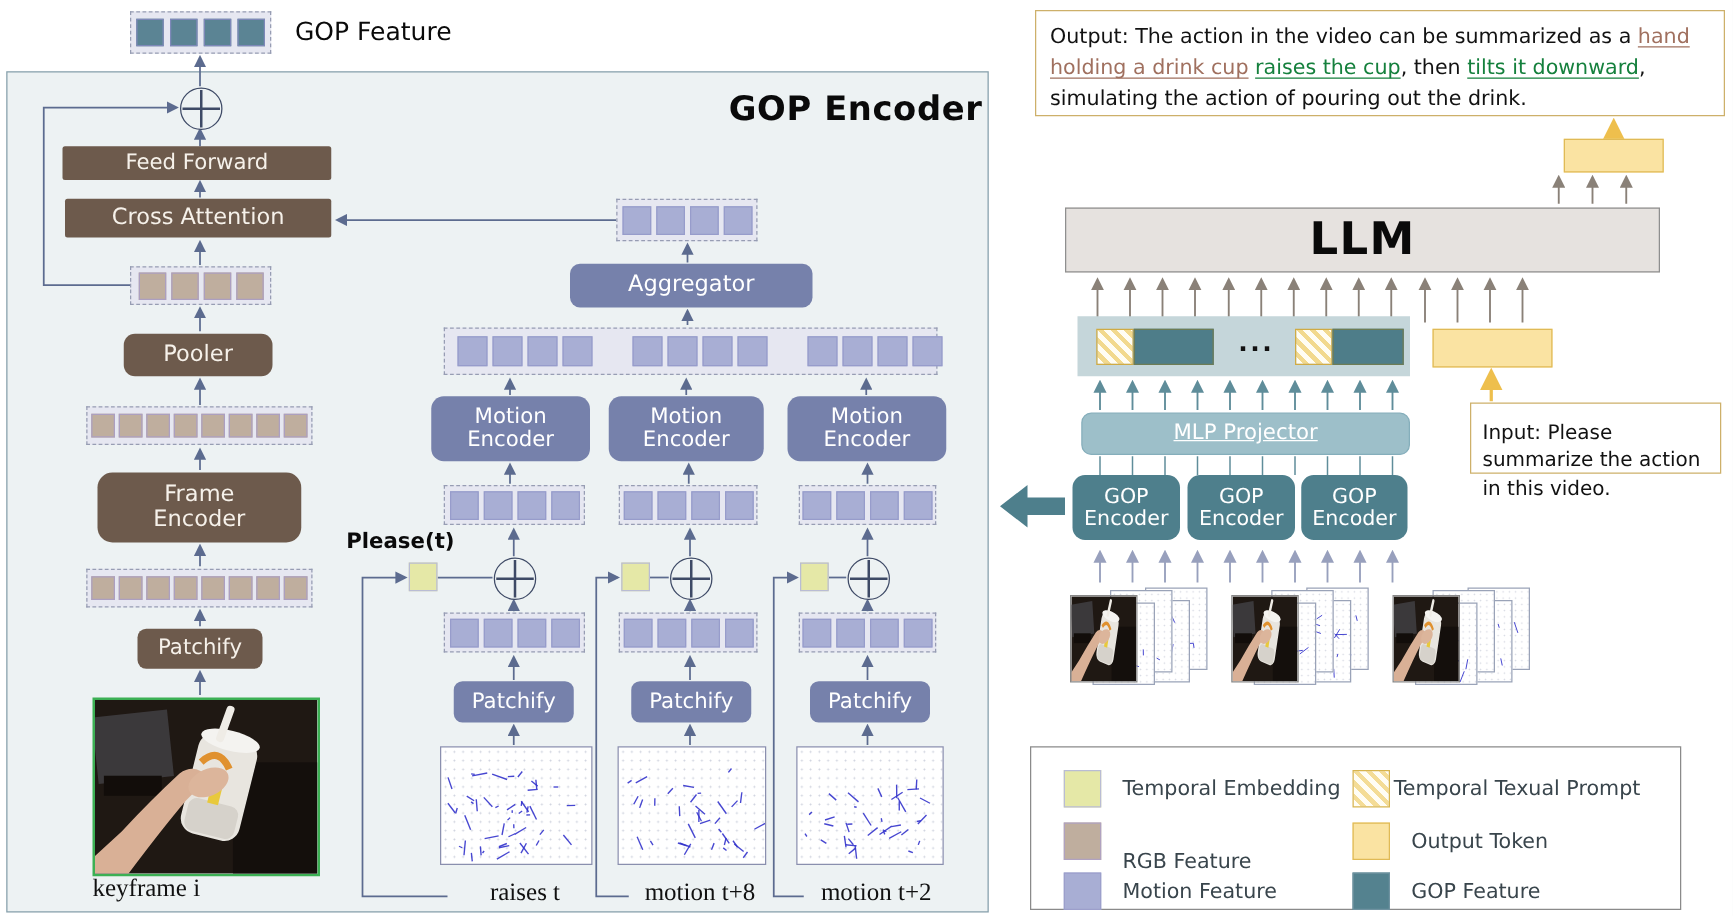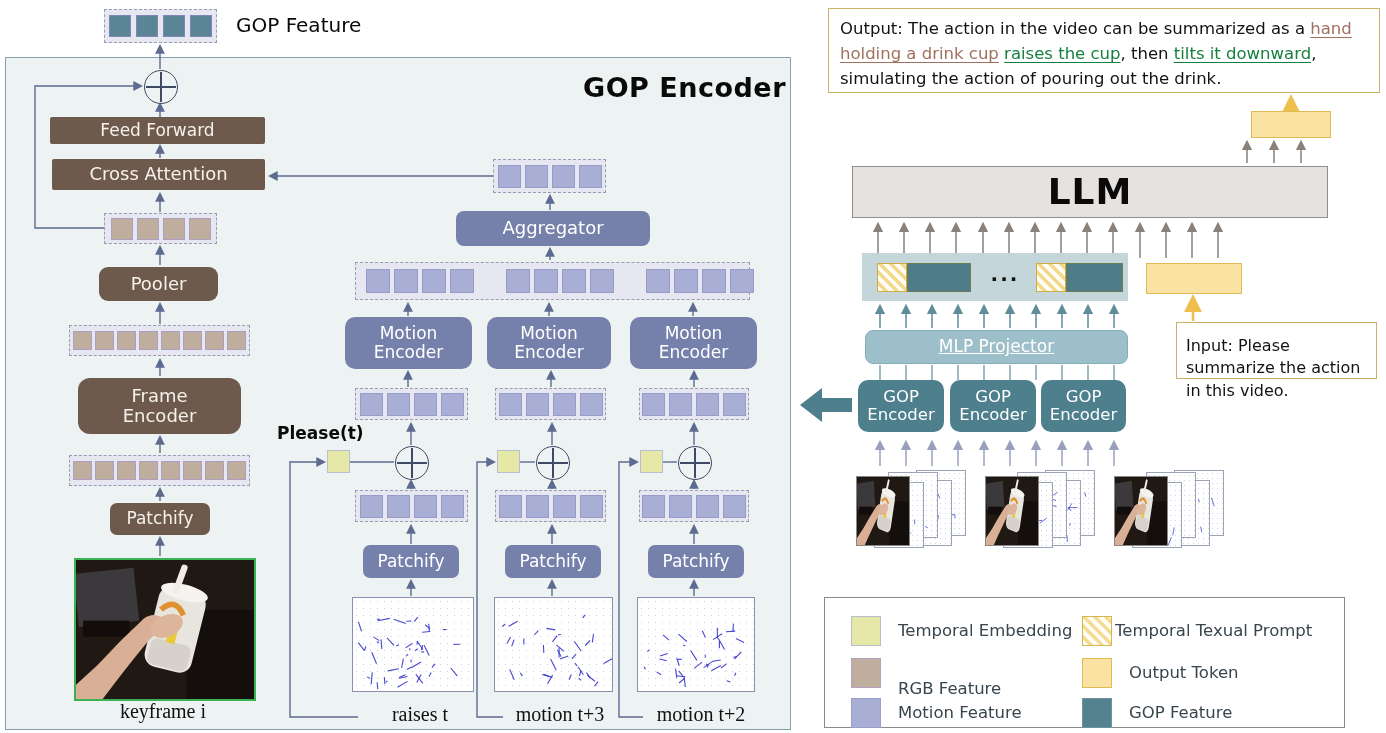--- a/index.html
+++ b/index.html
@@ -197,21 +197,21 @@
           <rect x="42" y="16" width="27" height="46" rx="7" fill="#e8e5df"></rect>
           <ellipse cx="55.5" cy="17.5" rx="13.5" ry="4.5" fill="#f4f3f0"></ellipse>
           <rect x="44" y="46" width="23" height="15" rx="4" fill="#d6d2cb"></rect>
           <path d="M45 30 q6 -9 13 0" stroke="#e0912f" stroke-width="3.2" fill="none"></path>
           <rect x="52" y="36" width="5" height="11" fill="#e8c93c"></rect>
         </g>
         <rect x="57" y="2" width="3.6" height="17" rx="1.6" fill="#efece6" transform="rotate(20 58 10)"></rect>
         <path d="M0,78 L15,78 Q30,58 41,45 L51,35 Q45,28 38,33 Q25,45 12,59 L0,70 Z" fill="#d9b096"></path>
         <ellipse cx="51" cy="37" rx="9.5" ry="6" fill="#dcb59b" transform="rotate(-24 51 37)"></ellipse>
       </svg></div>
-  <div class="abs serif" style="left:74px;top:700px;width:178px;text-align:center;font-size:20px;z-index:4;">keyframe i</div>
+  <div class="abs serif" style="left:74px;top:700px;width:178px;font-size:20px;z-index:4;">keyframe i</div>
 
   <div class="abs blk purple" style="left:456px;top:211px;width:194px;height:35px;font-size:18px;border-radius:8px;">Aggregator</div>
   <div class="abs blk purple two-line" style="left:345px;top:317px;width:127px;height:52px;font-size:17px;border-radius:10px;">
       <span>Motion Encoder</span>
     </div>
   <div class="abs blk purple two-line" style="left:487px;top:317px;width:124px;height:52px;font-size:17px;border-radius:10px;">
       <span>Motion Encoder</span>
     </div>
   <div class="abs blk purple two-line" style="left:630px;top:317px;width:127px;height:52px;font-size:17px;border-radius:10px;">
       <span>Motion Encoder</span>
@@ -344,21 +344,21 @@
         <line x1="64.1" y1="64.1" x2="56.2" y2="70.4" stroke="#3333cc" stroke-width="1.1" opacity="0.9"></line>
         <line x1="46.1" y1="78.3" x2="47.3" y2="89.0" stroke="#3333cc" stroke-width="1.1" opacity="0.9"></line>
         <line x1="25.1" y1="36.9" x2="31.0" y2="42.1" stroke="#3333cc" stroke-width="1.1" opacity="0.9"></line>
         <line x1="7.5" y1="71.2" x2="6.0" y2="68.9" stroke="#3333cc" stroke-width="1.1" opacity="0.9"></line>
         <line x1="29.7" y1="55.5" x2="22.0" y2="58.0" stroke="#3333cc" stroke-width="1.1" opacity="0.9"></line>
         <line x1="79.3" y1="29.7" x2="79.4" y2="40.5" stroke="#3333cc" stroke-width="1.1" opacity="0.9"></line>
         <line x1="83.1" y1="70.0" x2="88.7" y2="65.6" stroke="#3333cc" stroke-width="1.1" opacity="0.9"></line>
       </svg></div>
 
   <div class="abs serif" style="left:365px;top:703px;width:110px;text-align:center;font-size:20px;z-index:4;">raises t</div>
-  <div class="abs serif" style="left:505px;top:703px;width:110px;text-align:center;font-size:20px;z-index:4;">motion t+3</div>
+  <div class="abs serif" style="left:505px;top:703px;width:110px;text-align:center;font-size:20px;z-index:4;">motion t+8</div>
   <div class="abs serif" style="left:645px;top:703px;width:112px;text-align:center;font-size:20px;z-index:4;">motion t+2</div>
 
   <div class="abs goldbox" id="output-box" style="left:828px;top:8px;width:552px;height:85px;"><span>Output: The action in the video can be summarized as a </span><span class="seg-rgb">hand holding a drink cup</span><span> </span><span class="seg-motion">raises the cup</span><span>, then </span><span class="seg-motion">tilts it downward</span><span>, simulating the action of pouring out the drink.</span></div>
 
   <div class="abs yellow-tok" style="left:1251px;top:111px;width:80px;height:27px;z-index:4;"></div>
 
   <div class="abs blk" id="llm-box" style="left:852px;top:166px;width:476px;height:52px;">LLM</div>
 
   <div class="abs" id="token-container" style="left:862px;top:253px;width:266px;height:48px;"></div>
   <div class="abs hatch-tok" style="left:877px;top:263px;width:30px;height:29px;"></div>

